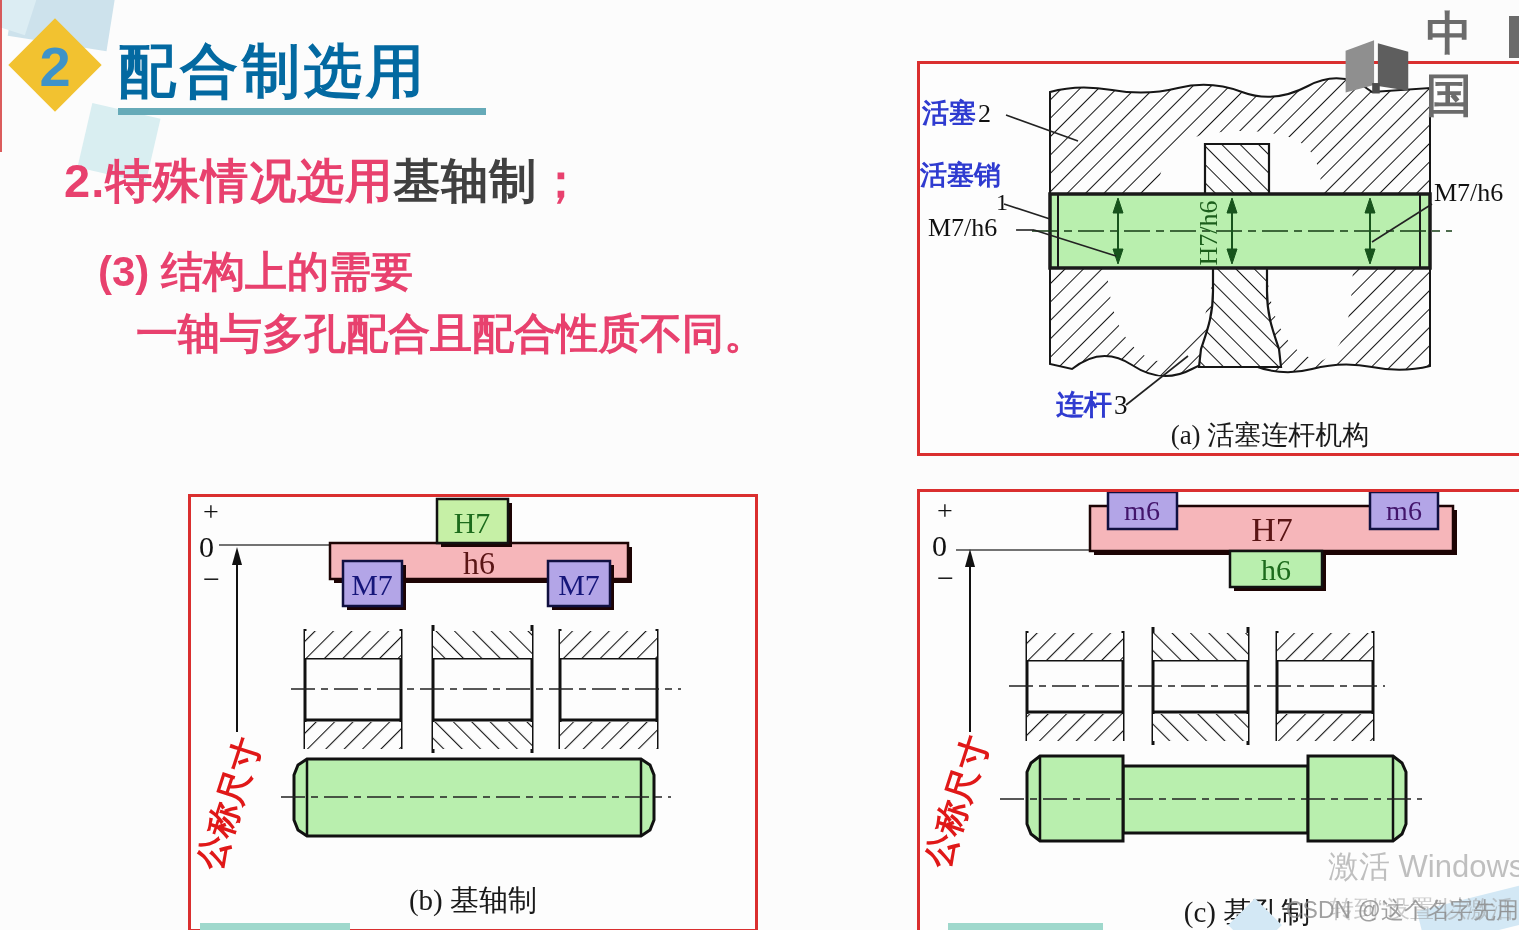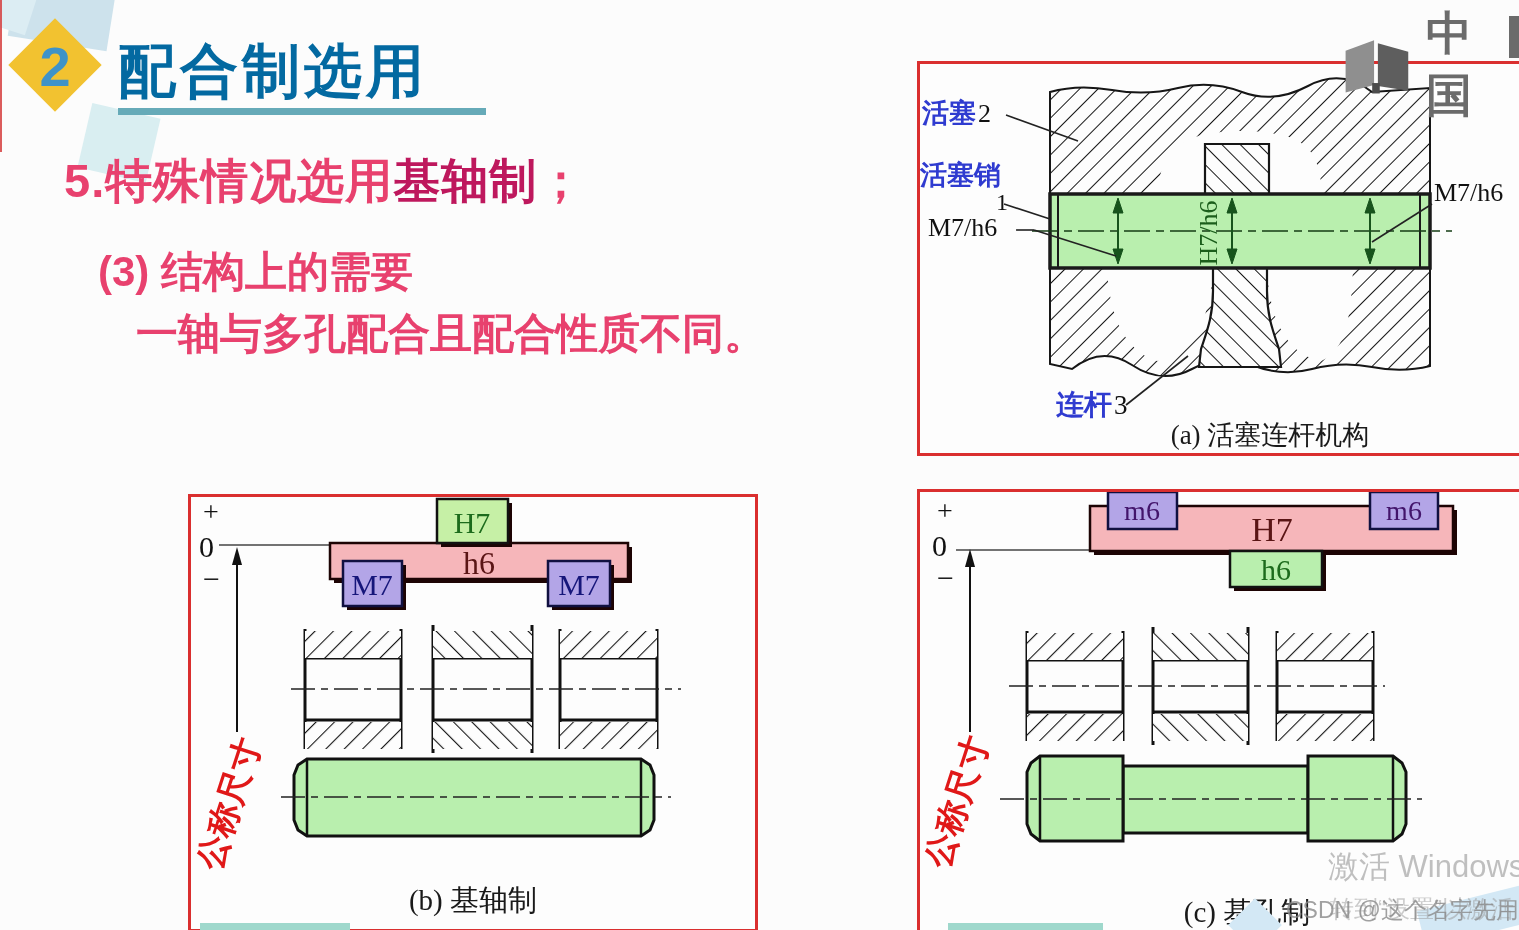--- a/index.html
+++ b/index.html
@@ -12,21 +12,21 @@
   .sq3{left:-8px;top:-10px;width:40px;height:40px;background:#dcedf3;transform:rotate(18deg);}
   .sq2{left:84px;top:110px;width:70px;height:66px;background:#d9eef1;transform:rotate(13deg);}
   .diamond{left:22px;top:32px;width:66px;height:66px;background:#f2c230;transform:rotate(45deg);}
   .badge2{left:22px;top:34px;width:66px;height:66px;text-align:center;line-height:66px;
           font-size:56px;font-weight:bold;color:#3f93c8;}
   .redline{left:0;top:0;width:2px;height:152px;background:#d54040;opacity:.85;}
   
   .title{left:118px;top:33px;font-size:58px;font-weight:bold;color:#0369a1;letter-spacing:4px;}
   .underline{left:118px;top:108px;width:368px;height:7px;background:#66aab8;}
   .h2{left:64px;top:150px;font-size:47px;font-weight:bold;color:#e8416e;letter-spacing:1px;}
-  .h2 .blue{color:#be185d;}
+  .h2 .blue{color:#404040;}
   .h3{left:98px;top:244px;font-size:42px;font-weight:bold;color:#e8416e;}
   .h4{left:136px;top:306px;font-size:42px;font-weight:bold;color:#e8416e;}
   
   .panel{position:absolute;border:3px solid #da2f2f;background:#fdfdfd;box-sizing:border-box;}
   #panelA{left:877px;top:45px;width:623px;height:395px;}
   #panelB{left:148px;top:478px;width:570px;height:438px;}
   #panelC{left:877px;top:473px;width:623px;height:447px;}
   svg{display:block;}
   
   #logo{left:1338px;top:3px;display:flex;align-items:center;}
@@ -49,21 +49,21 @@
 
   <div class="deco sq1"></div>
   <div class="deco sq3"></div>
   <div class="deco sq2"></div>
   <div class="deco redline"></div>
   <div class="deco diamond"></div>
   <div class="abs badge2">2</div>
 
   <div class="abs title">配合制选用</div>
   <div class="abs underline"></div>
-  <div class="abs h2"><span>5.特殊情况选用</span><span class="blue">基轴制</span><span>；</span></div>
+  <div class="abs h2"><span>2.特殊情况选用</span><span class="blue">基轴制</span><span>；</span></div>
   <div class="abs h3">(3) 结构上的需要</div>
   <div class="abs h4">一轴与多孔配合且配合性质不同。</div>
 
   <figure class="panel" id="panelA">
     <svg width="617" height="389" viewBox="0 0 617 389">
       <defs>
         <pattern id="hfA" width="13" height="13" patternUnits="userSpaceOnUse" patternTransform="rotate(45)">
           <rect width="13" height="13" fill="#fdfdfd"></rect>
             <line x1="0" y1="0" x2="0" y2="13" stroke="#161616" stroke-width="2"></line>
         </pattern>

